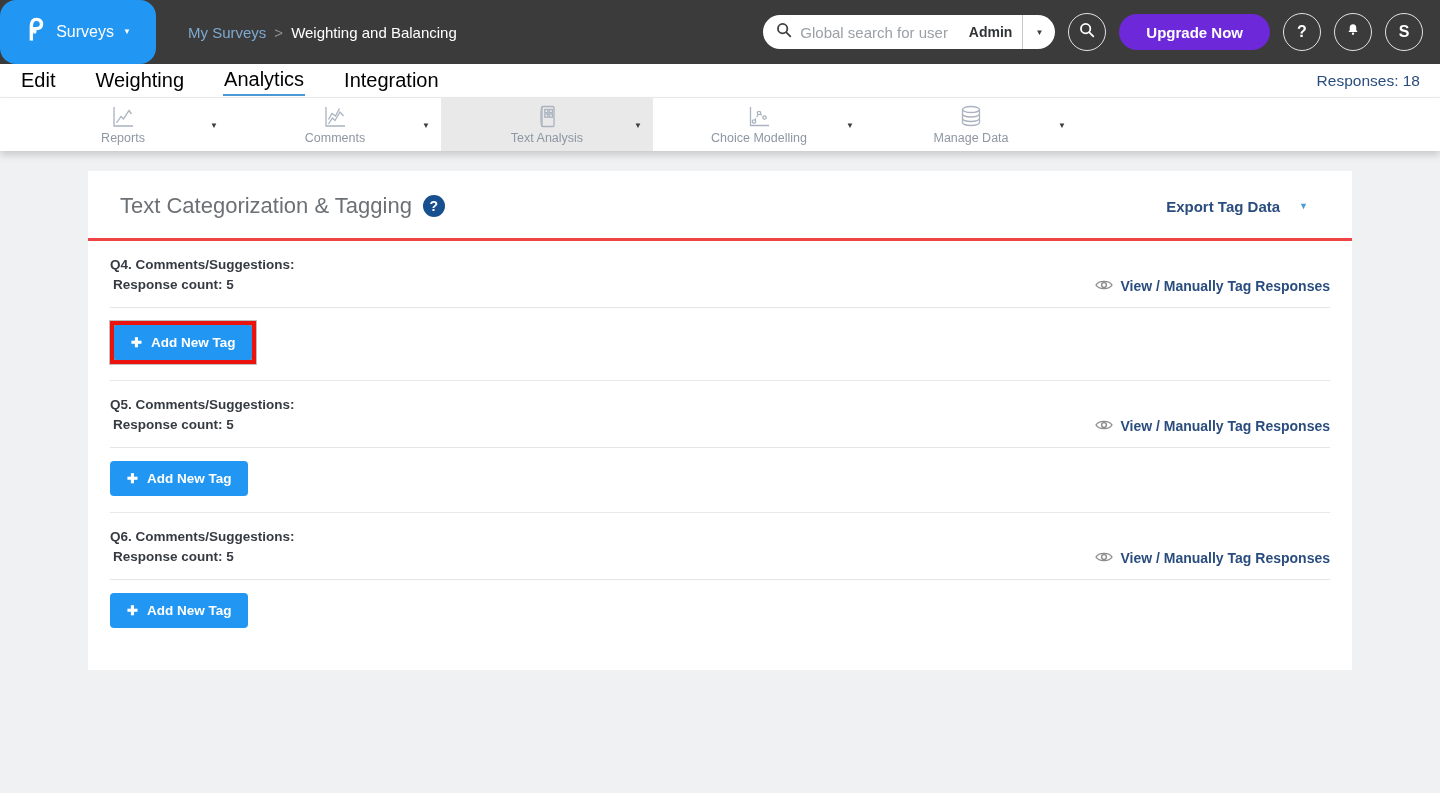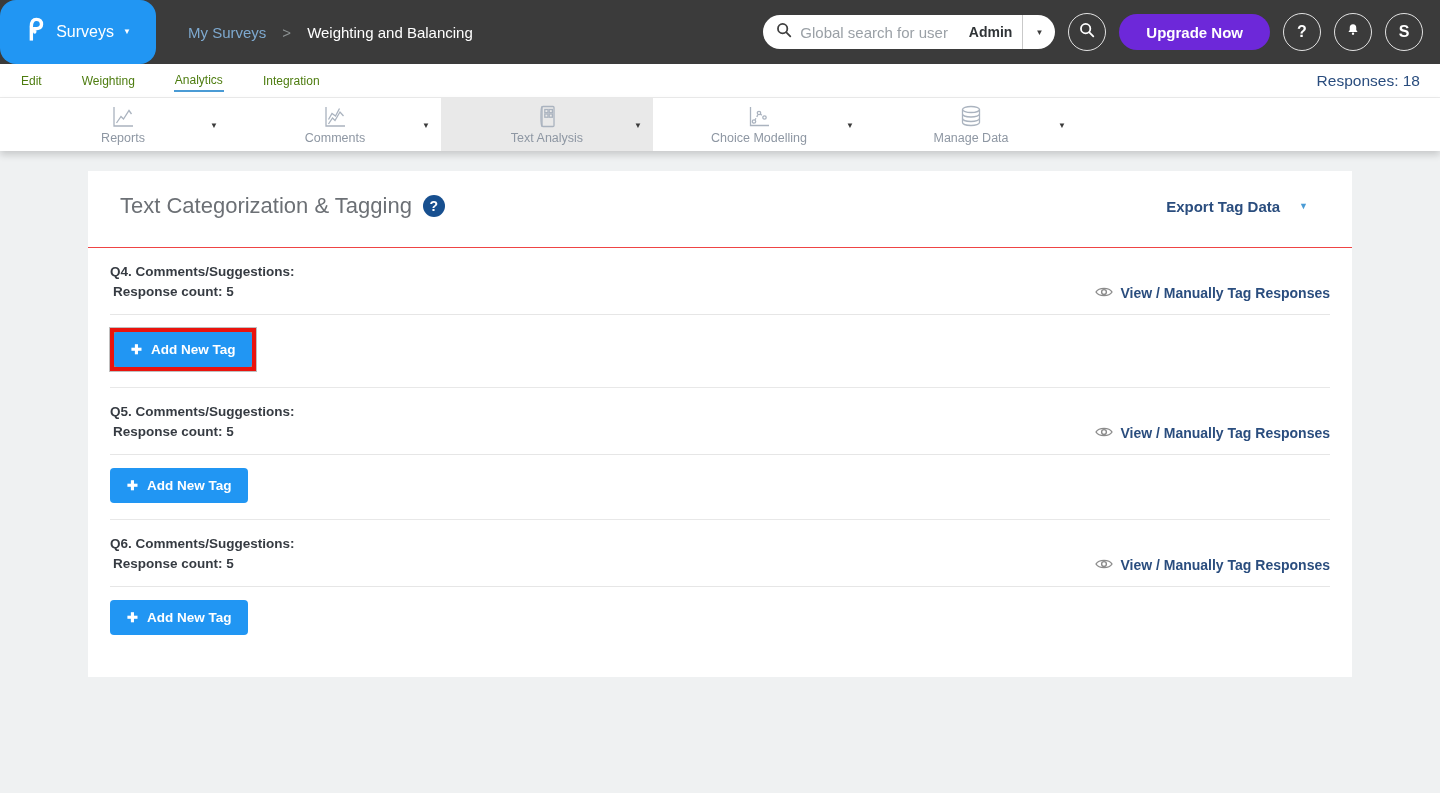--- a/index.html
+++ b/index.html
@@ -4,53 +4,53 @@
 <style>
   * { margin:0; padding:0; box-sizing:border-box; }
   html,body { width:1440px; height:793px; overflow:hidden; }
   body { font-family:"Liberation Sans", sans-serif; background:#eff1f2; }
 
   
   .header { height:64px; background:#3b3b3b; display:flex; align-items:stretch; }
   .logo-block { width:156px; background:#2196f3; display:flex; align-items:center; justify-content:center; gap:9px; cursor:pointer; flex:none;border-radius:16px; }
   .brand-label { color:#fff; font-size:16px; }
   .caret-sm { font-size:8px; color:#fff; line-height:1; }
-  .breadcrumb { display:flex; align-items:center; margin-left:32px; gap:16px; font-size:15px; }
+  .breadcrumb { display:flex; align-items:center; margin-left:32px; gap:8px; font-size:15px; }
   .crumb-parent { color:#7ea9cf; cursor:pointer; }
   .crumb-sep { color:#8d9293; font-size:15px; }
   .crumb-current { color:#ffffff; }
   .header-right { margin-left:auto; display:flex; align-items:center; gap:13px; padding-right:17px; }
   .search-pill { background:#fff; height:34px; border-radius:17px; display:flex; align-items:center; width:292px; overflow:hidden; }
   .search-pill .mag { margin:0 7px 0 12px; flex:none; }
   .search-input { border:none; outline:none; font-size:15px; flex:1; min-width:0; color:#333; font-family:inherit; }
   .search-input::placeholder { color:#9aa0a6; }
   .scope-label { font-size:14px; color:#303437; font-weight:bold; padding-right:10px; cursor:pointer; }
   .pill-divider { width:1px; align-self:stretch; background:#c9c9c9; }
   .pill-caret { padding:0 12px; color:#3c3c3c; font-size:8px; cursor:pointer; }
   .circle-btn { width:38px; height:38px; border-radius:50%; border:1.5px solid rgba(255,255,255,0.85); display:flex; align-items:center; justify-content:center; color:#fff; font-weight:bold; font-size:16px; cursor:pointer; flex:none; background:transparent; }
   .upgrade-btn { background:#6d28d9; color:#fff; font-weight:bold; font-size:15px; height:36px; padding:0 27px; border-radius:18px; display:flex; align-items:center; border:none; cursor:pointer; font-family:inherit; }
 
   
   .subnav { height:34px; background:#fff; display:flex; align-items:center; padding:0 20px; border-bottom:1px solid #ececec; }
-  .subnav-link { color:#4d7c0f; font-size:12px; text-decoration:none; margin-right:38px; padding:3px 1px; cursor:pointer; }
+  .subnav-link { color:#000000; font-size:20px; text-decoration:none; margin-right:38px; padding:3px 1px; cursor:pointer; }
   .subnav-link.active { border-bottom:2px solid #4a9bd5; }
   .responses-label { margin-left:auto; color:#2a4d7e; font-size:15.5px; }
 
   
   .tabbar { height:53px; background:#fff; display:flex; padding-left:17px; box-shadow:0 4px 7px rgba(0,0,0,0.16); position:relative; z-index:2; }
   .tab { width:212px; position:relative; display:flex; flex-direction:column; align-items:center; justify-content:center; gap:1px; cursor:pointer; }
   .tab.active { background:#e9e9e9; }
   .tab-label { font-size:12.5px; color:#8e97a3; }
   .tab-caret { position:absolute; right:11px; top:50%; transform:translateY(-50%); font-size:8px; color:#3b3b3b; cursor:pointer; }
   .tab-icon { height:26px; }
 
   
   .content { padding-top:20px; }
   .card { margin:0 88px; background:#fff; min-height:455px; }
-  .card-header { display:flex; align-items:center; padding:22px 44px 28px 32px; border-bottom:1px solid #ef4444; }
+  .card-header { display:flex; align-items:center; padding:22px 44px 19px 32px; border-bottom:3px solid #ef4444; }
   .card-title { font-size:22px; color:#6c7075; font-weight:normal; }
   .help-circle { width:22px; height:22px; border-radius:50%; background:#174f8f; color:#fff; font-weight:bold; font-size:14px; display:flex; align-items:center; justify-content:center; margin-left:11px; cursor:pointer; }
   .export-control { margin-left:auto; display:flex; align-items:center; gap:19px; cursor:pointer;justify-content:center; }
   .export-label { color:#2a4d7e; font-size:15px; font-weight:bold; }
   .export-caret { color:#4a9bd5; font-size:9px; }
 
   .sections { padding:0 22px 26px; }
   .section-top { display:flex; justify-content:space-between; align-items:flex-end; padding-top:14px; }
   .q-title { font-weight:bold; font-size:13.5px; color:#363b42; line-height:20px; }
   .q-count { font-weight:bold; font-size:13.5px; color:#363b42; line-height:20px; padding-left:3px; }

